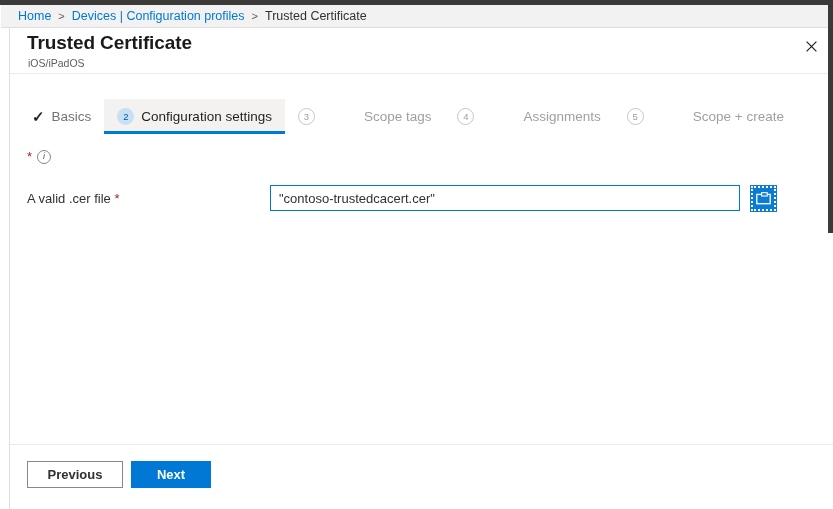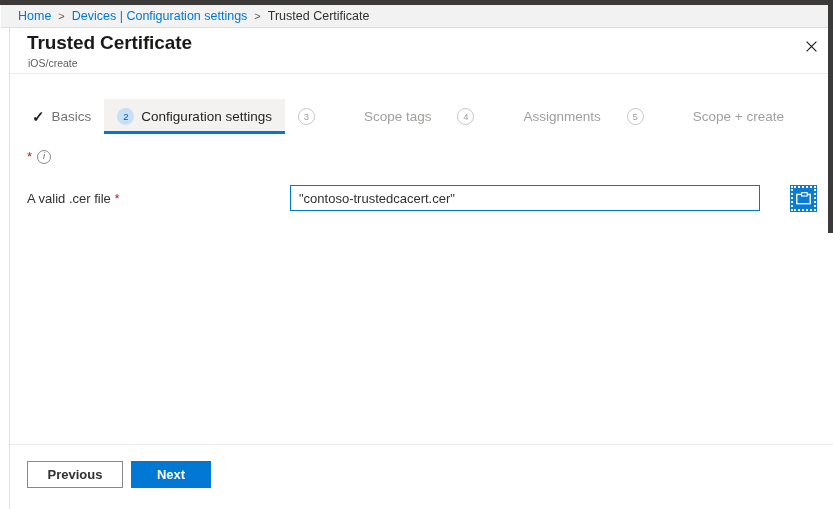--- a/index.html
+++ b/index.html
@@ -183,21 +183,20 @@
     color: #605e5c;
     font-style: italic;
     line-height: 1;
     cursor: pointer;
     box-sizing: border-box;
   }
   .field-row {
     display: flex;
     align-items: center;
     height: 26px;
-    gap: 20px;
   }
   .field-label {
     width: 243px;
     font-size: 13px;
     color: #323130;
     flex: 0 0 auto;
   }
   .cer-input {
     width: 470px;
     height: 26px;
@@ -271,30 +270,30 @@
   }
 </style>
 </head>
 <body>
 
 <div class="portal-topstrip"></div>
 
 <div class="breadcrumb-bar">
   <span class="crumb-link">Home</span>
   <span class="crumb-sep">&gt;</span>
-  <span class="crumb-link">Devices | Configuration settings</span>
+  <span class="crumb-link">Devices | Configuration profiles</span>
   <span class="crumb-sep">&gt;</span>
   <span class="crumb-current">Trusted Certificate</span>
 </div>
 
 <div class="blade">
 
   <div class="blade-header">
     <div class="blade-title">Trusted Certificate</div>
-    <div class="blade-subtitle">iOS/create</div>
+    <div class="blade-subtitle">iOS/iPadOS</div>
     <button class="close-btn">
       <svg width="11" height="11" viewBox="0 0 11 11">
         <path d="M0.6 0.6 L10.4 10.4 M10.4 0.6 L0.6 10.4" stroke="#201f1e" stroke-width="1.2" fill="none"></path>
       </svg>
     </button>
   </div>
 
   <div class="tabs">
 
     <button class="tab first">

